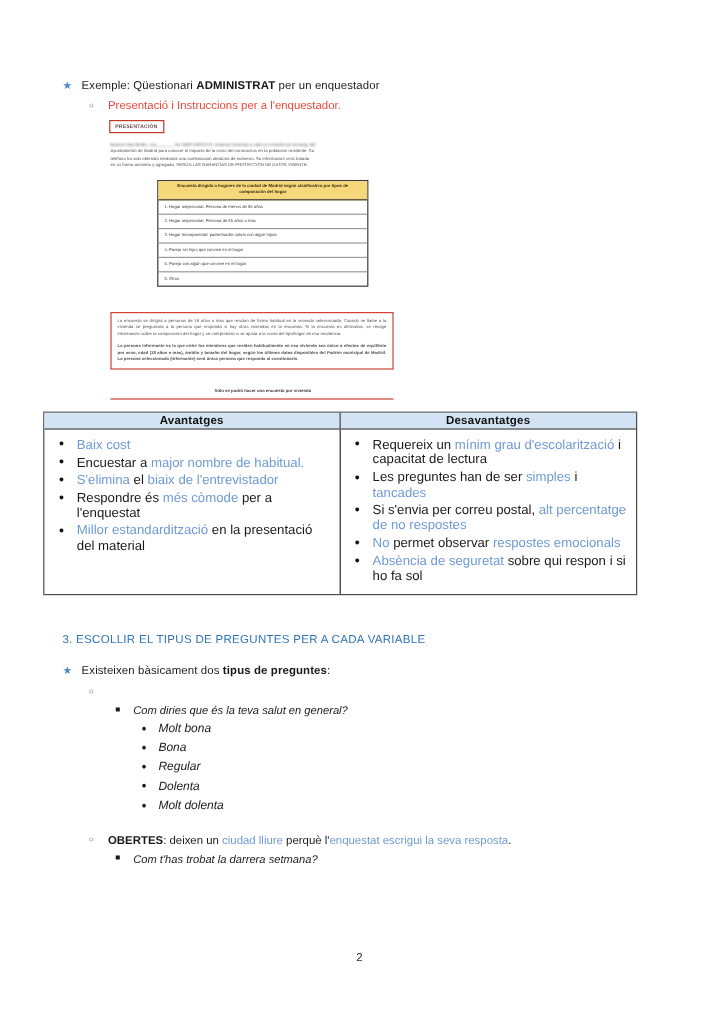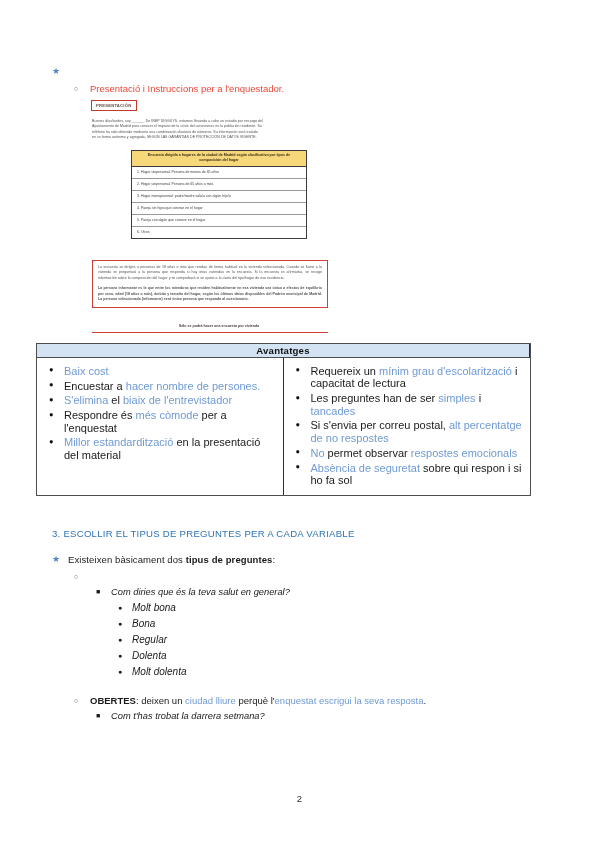--- a/index.html
+++ b/index.html
@@ -182,20 +182,21 @@
 </style>
 </head>
 <body>
 
 <div class="page">
 
   <div class="outline">
 
     <div class="lvl1">
       <span class="marker">★</span>
+      <span class="txt"><span>Exemple: Qüestionari </span><span class="bold">ADMINISTRAT</span><span> per un enquestador</span></span>
     </div>
 
     <div class="lvl2">
       <span class="marker">○</span>
       <span class="txt hl-red">Presentació i Instruccions per a l'enquestador.</span>
     </div>
 
   </div>
 
   <div class="embed">
@@ -234,26 +235,27 @@
       </p>
     </div>
 
     <div class="embed-caption">Sólo se podrá hacer una encuesta por vivienda</div>
     <div class="embed-rule"></div>
   </div>
 
   <div class="prostable">
     <div class="thead">
       <div>Avantatges</div>
+      <div>Desavantatges</div>
     </div>
     <div class="tbody">
       <div>
         <ul class="blist" id="adv-list">
             <li><span class="hl">Baix cost</span></li>
-            <li><span>Encuestar a </span><span class="hl">hacer nombre de persones.</span></li>
+            <li><span>Encuestar a </span><span class="hl">major nombre de habitual.</span></li>
             <li><span class="hl">S'elimina </span><span>el </span><span class="hl">biaix de l'entrevistador</span></li>
             <li><span>Respondre és </span><span class="hl">més còmode</span><span> per a l'enquestat</span></li>
             <li><span class="hl">Millor estandardització</span><span> en la presentació del material</span></li>
           </ul>
       </div>
       <div>
         <ul class="blist" id="dis-list">
             <li><span>Requereix un </span><span class="hl">mínim grau d'escolarització</span><span> i capacitat de lectura</span></li>
             <li><span>Les preguntes han de ser </span><span class="hl">simples</span><span> i </span><span class="hl">tancades</span></li>
             <li><span>Si s'envia per correu postal, </span><span class="hl">alt percentatge de no respostes</span></li>

